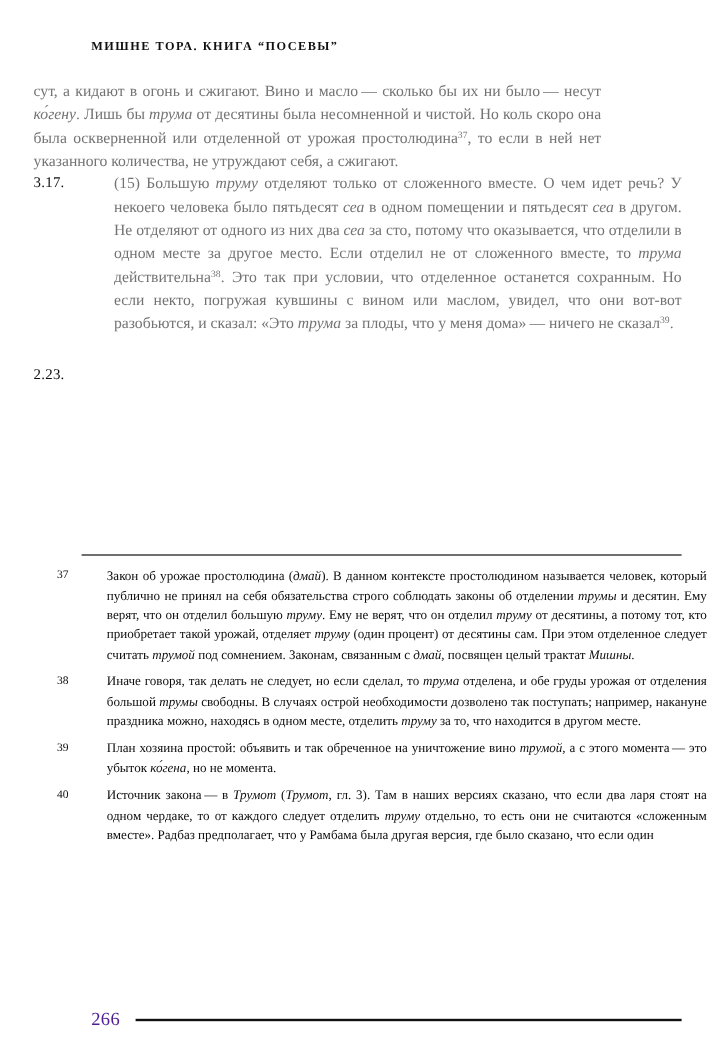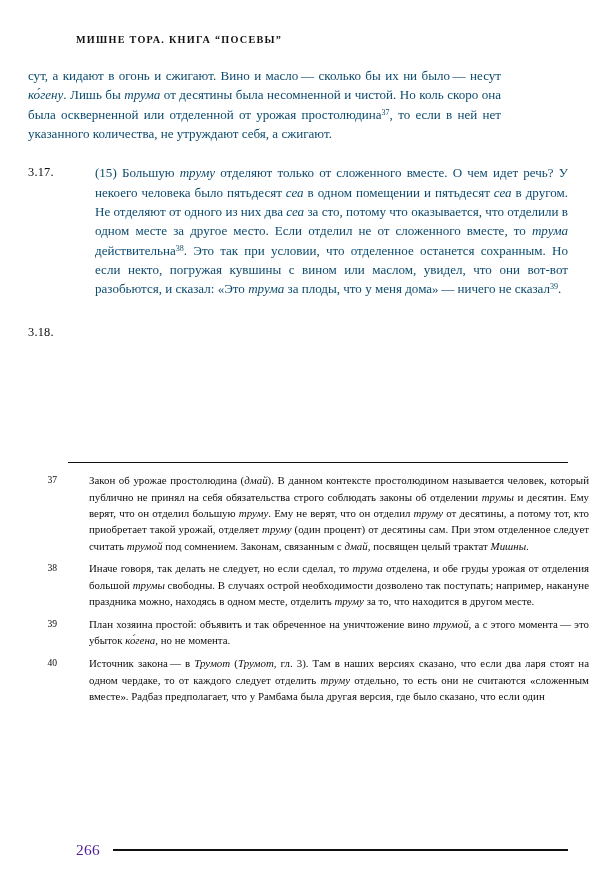--- a/index.html
+++ b/index.html
@@ -66,31 +66,30 @@
     width: 540px;
   }
 
   p.para {
     margin: 0;
     font-size: 13.05px;
     line-height: 19.35px;
     text-align: justify;
     text-justify: inter-word;
     hyphens: manual;
-    color: #0c4a6e;
+    color: #737373;
   }
 
   .cont-para {
     margin-left: 67px;
     width: 473px;
   }
 
   .halakha {
     position: relative;
-    margin-top: 20px;
     min-height: 1px;
   }
   .halakha .num {
     position: absolute;
     left: 0;
     top: 0;
     width: 58px;
     font-size: 12.4px;
     line-height: 19.35px;
     letter-spacing: 0.2px;
@@ -191,21 +190,21 @@
   <div class="body-block">
 
     <p class="para cont-para"><span>сут, а кидают в огонь и сжигают. Вино и масло — сколько бы их ни было — несут </span><i>ко́гену</i><span>. Лишь бы </span><i>трума</i><span> от десятины была несомненной и чистой. Но коль скоро она была оскверненной или отделенной от урожая простолюдина</span><sup>37</sup><span>, то если в ней нет указанного количества, не утруждают себя, а сжигают.</span></p>
 
     <div class="halakha">
       <span class="num">3.17.</span>
       <p class="para text"><span>(15) Большую </span><i>труму</i><span> отделяют только от сложенного вместе. О чем идет речь? У некоего человека было пятьдесят </span><i>сеа</i><span> в одном помещении и пятьдесят </span><i>сеа</i><span> в другом. Не отделяют от одного из них два </span><i>сеа</i><span> за сто, потому что оказывается, что отделили в одном месте за другое место. Если отделил не от сложенного вместе, то </span><i>трума</i><span> действительна</span><sup>38</sup><span>. Это так при условии, что отделенное останется сохранным. Но если некто, погружая кувшины с вином или маслом, увидел, что они вот-вот разобьются, и сказал: «Это </span><i>трума</i><span> за плоды, что у меня дома» — ничего не сказал</span><sup>39</sup><span>.</span></p>
     </div>
 
     <div class="halakha" style="margin-top:24px;">
-      <span class="num">3.18.</span>
+      <span class="num">2.23.</span>
     </div>
 
   </div>
 
   <div class="footnotes">
     <div class="fn-rule"></div>
 
     <div class="fn">
       <span class="fn-num">37</span>
       <div class="fn-text"><span>Закон об урожае простолюдина (</span><i>дмай</i><span>). В данном контексте простолюдином называется человек, который публично не принял на себя обязательства строго соблюдать законы об отделении </span><i>трумы</i><span> и десятин. Ему верят, что он отделил большую </span><i>труму</i><span>. Ему не верят, что он отделил </span><i>труму</i><span> от десятины, а потому тот, кто приобретает такой урожай, отделяет </span><i>труму</i><span> (один процент) от десятины сам. При этом отделенное следует считать </span><i>трумой</i><span> под сомнением. Законам, связанным с </span><i>дмай</i><span>, посвящен целый трактат </span><i>Мишны</i><span>.</span></div>

